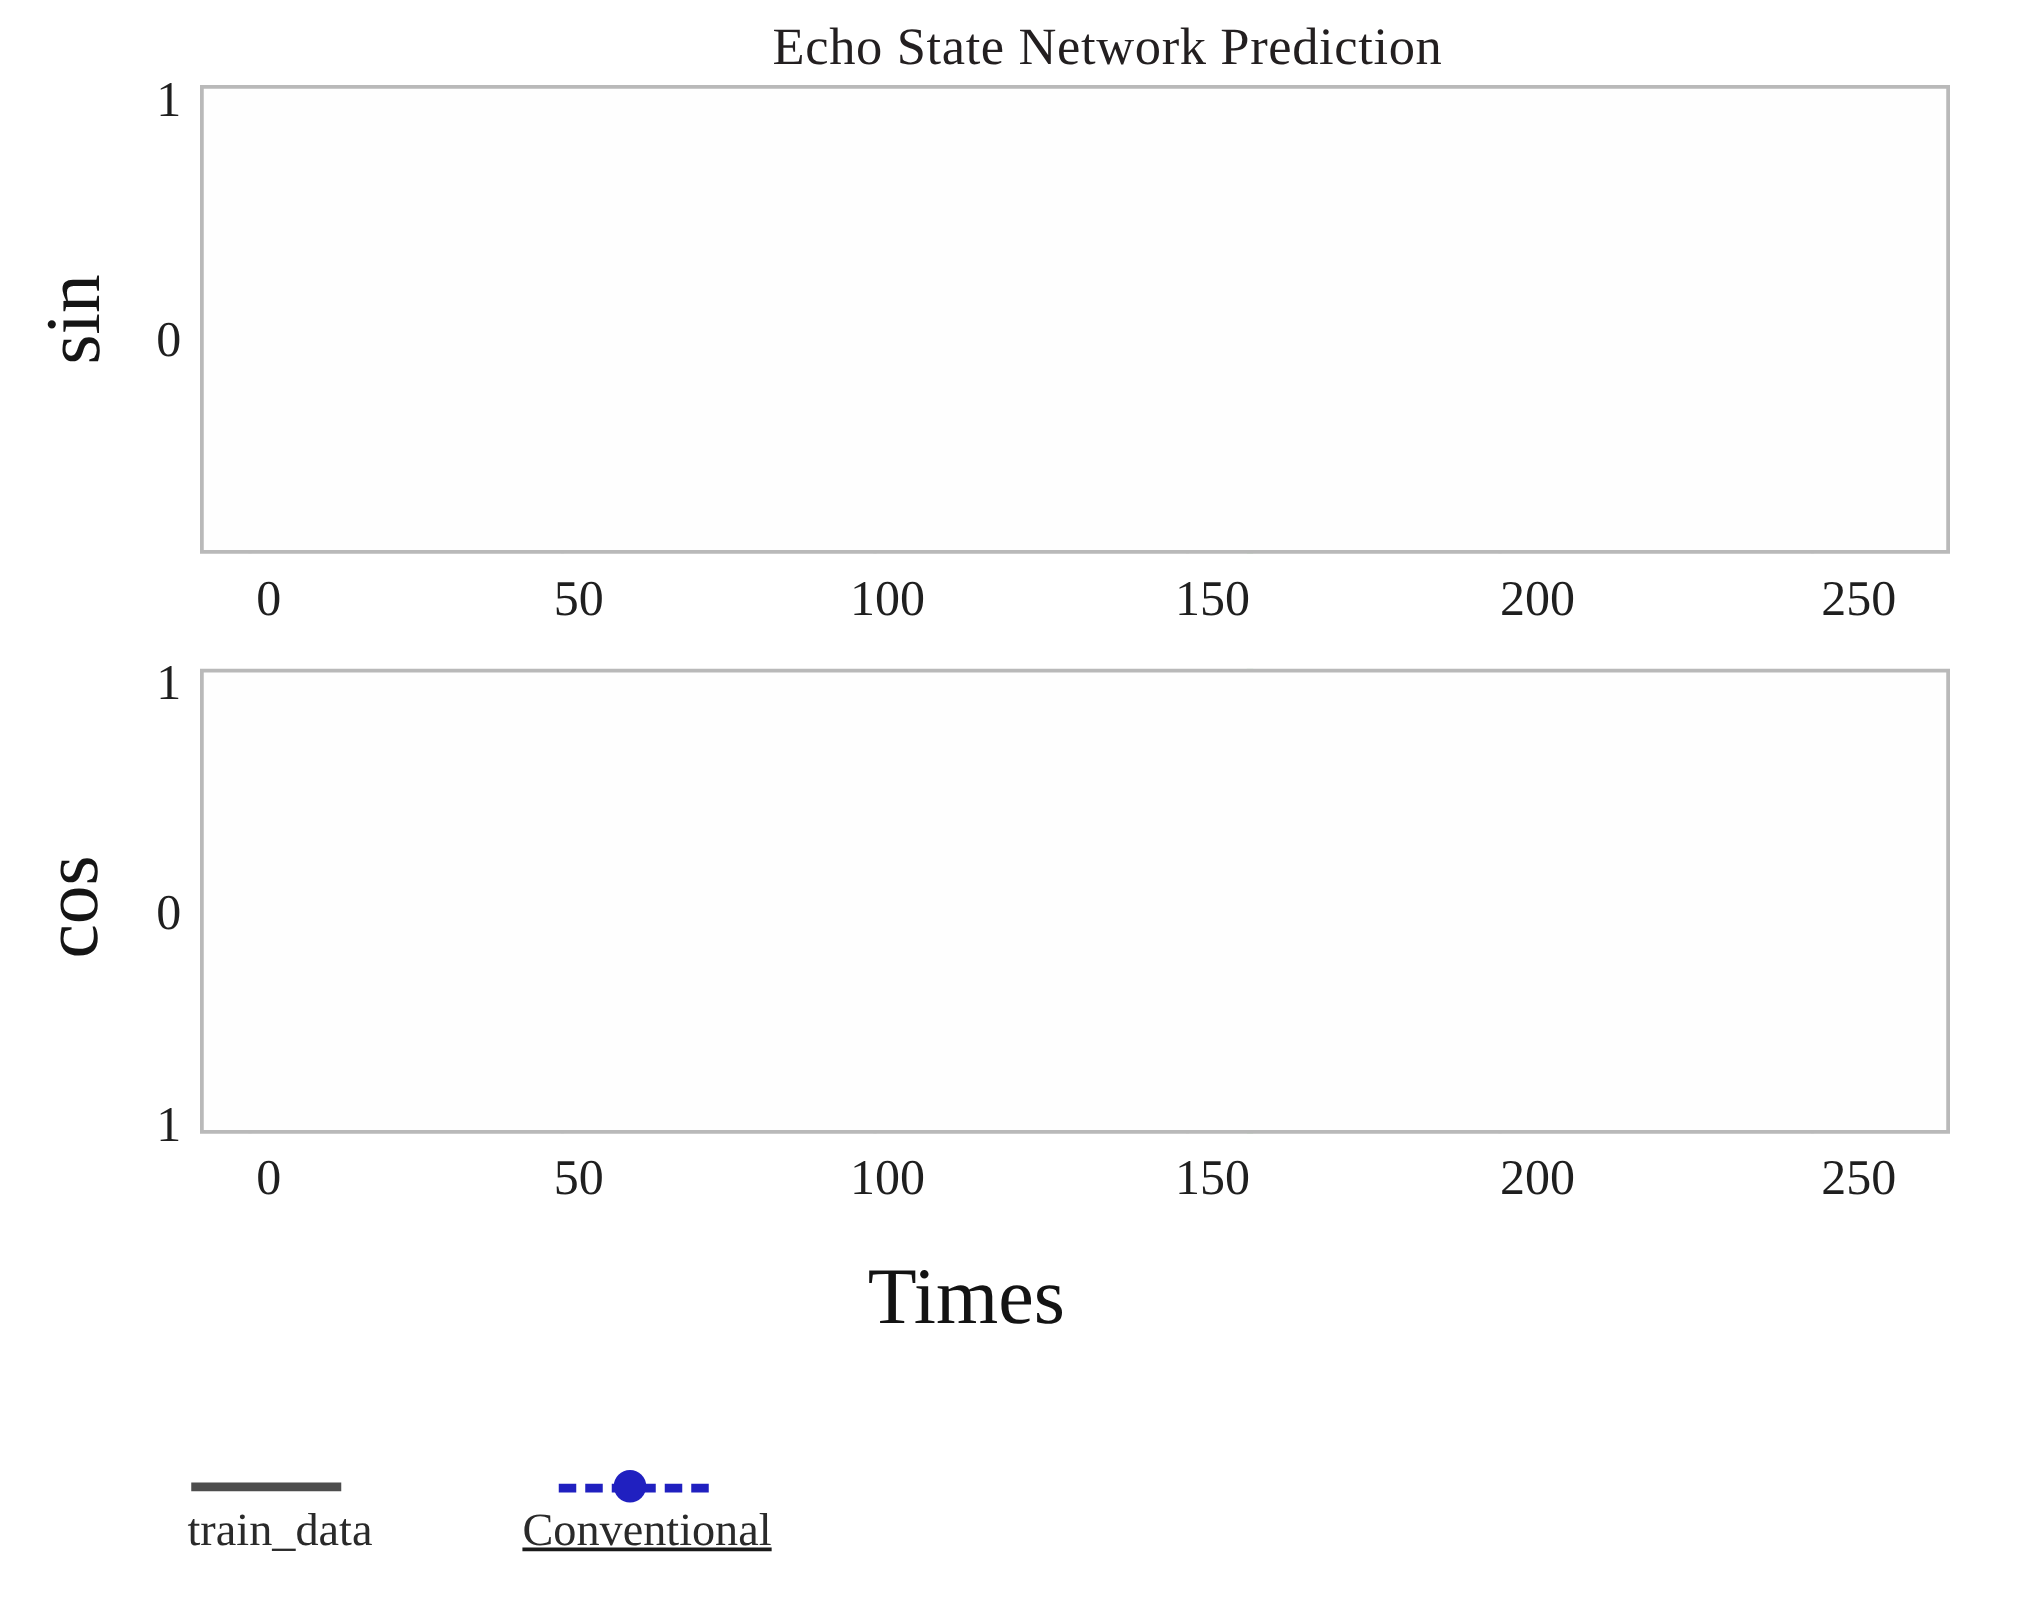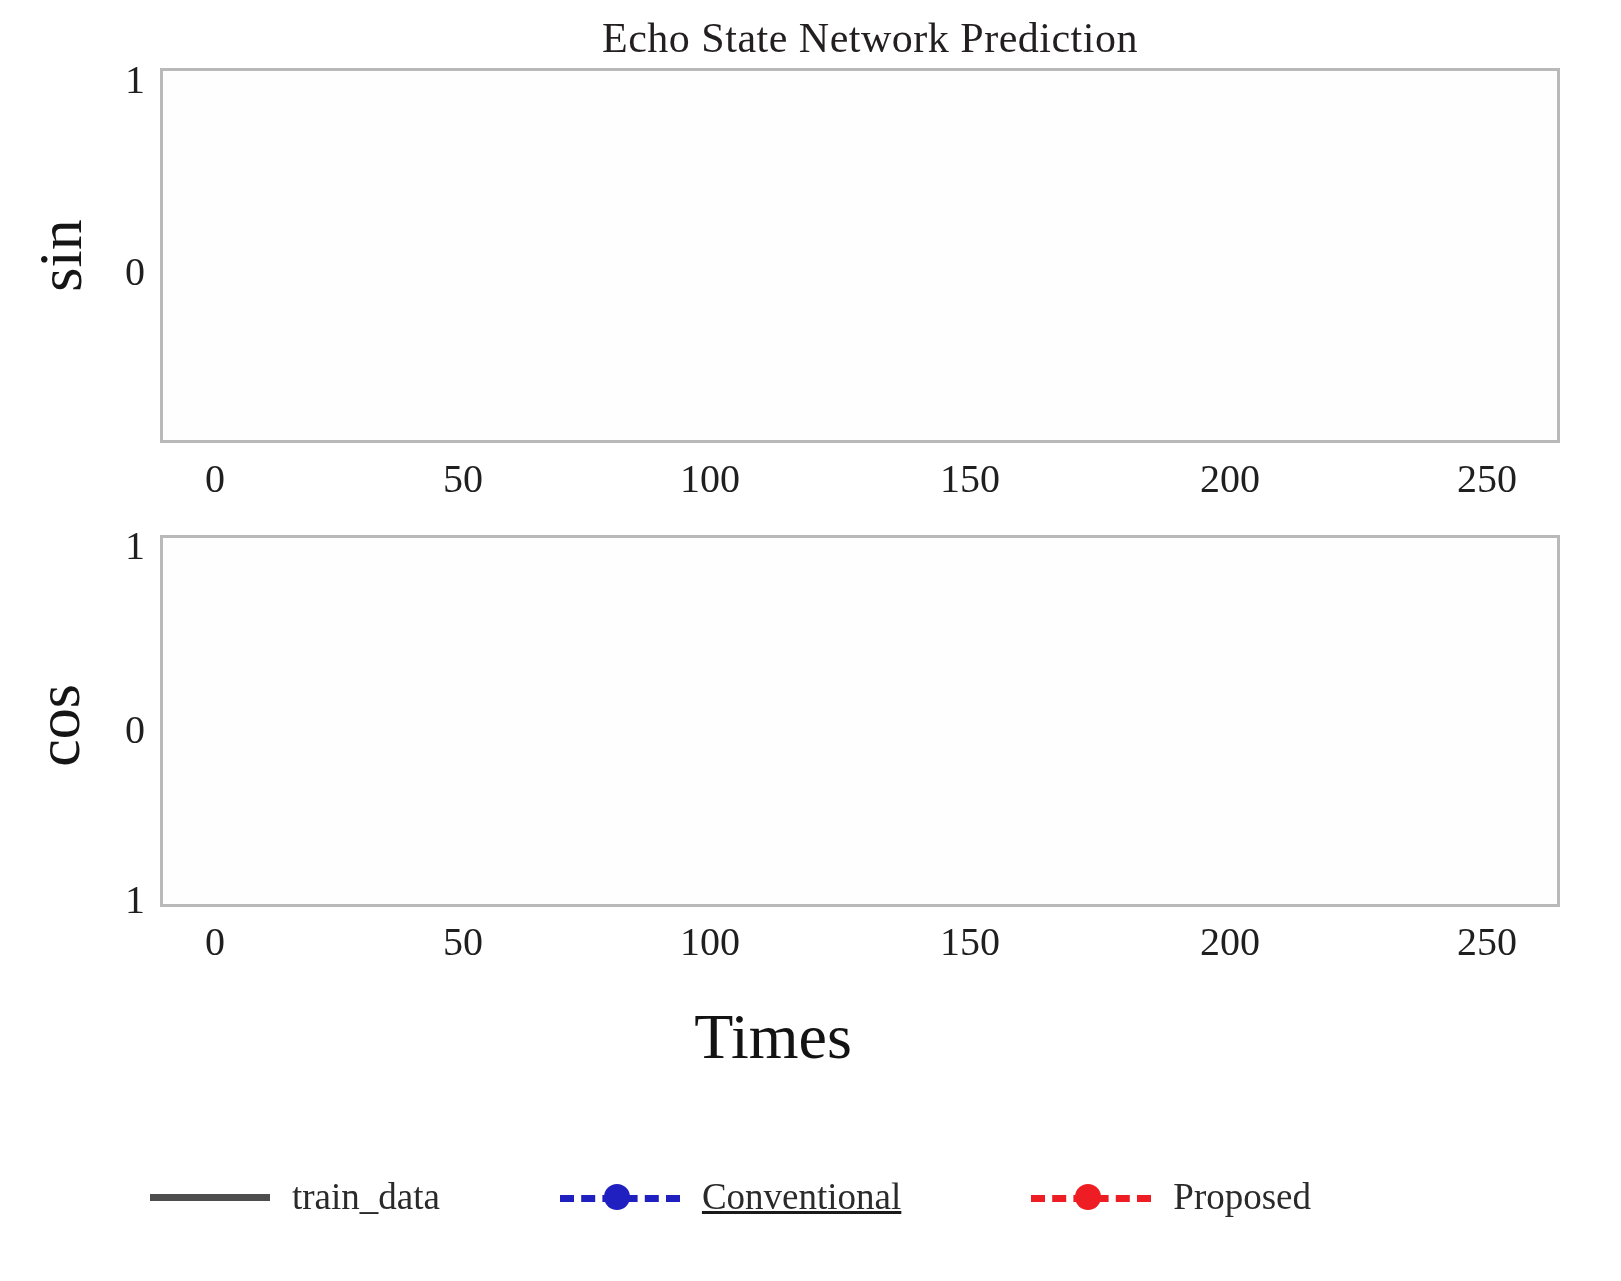--- a/index.html
+++ b/index.html
@@ -16,21 +16,21 @@
     overflow: hidden;
   }
   #figure {
     position: absolute;
     left: 0; top: 0;
     width: 1621px;
     height: 1281px;
   }
   .chart-title {
     position: absolute;
-    left: 170px;
+    left: 186px;
     top: 14px;
     width: 1400px;
     text-align: center;
     font-size: 42px;
     font-family: "Liberation Serif", "DejaVu Serif", serif;
     color: #231f20;
     letter-spacing: 0.5px;
     white-space: nowrap;
   }
   .panel {
@@ -86,21 +86,21 @@
     left: 140px;
     top: 1175px;
     width: 1340px;
     display: flex;
     flex-direction: row;
     align-items: center;
     justify-content: flex-start;
   }
   .legend-entry {
     display: flex;
-    flex-direction: row;
+    flex-direction: column;
     align-items: center;
     text-align: right;
   }
   .legend-entry.e0 { margin-left: 10px; }
   .legend-entry.e1 { margin-left: 120px; text-decoration: underline; }
   .legend-entry.e2 { margin-left: 130px; }
   .legend-sample {
     width: 120px;
     height: 28px;
     position: relative;
@@ -304,23 +304,16 @@
     </div>
 
     <div class="legend-entry e1">
       <span class="legend-sample">
         <span class="ls-dash" style="border-top-color:#2020c0;"></span>
         <span class="ls-marker" style="background:#2020c0;"></span>
       </span>
       <span class="legend-label">Conventional</span>
     </div>
 
-    <div class="legend-entry e2">
-      <span class="legend-sample">
-        <span class="ls-dash" style="border-top-color:#ee1d24;"></span>
-        <span class="ls-marker" style="background:#ee1d24;"></span>
-      </span>
-      <span class="legend-label">Proposed</span>
-    </div>
 
   </div>
 
 </div>
 
 </body></html>

